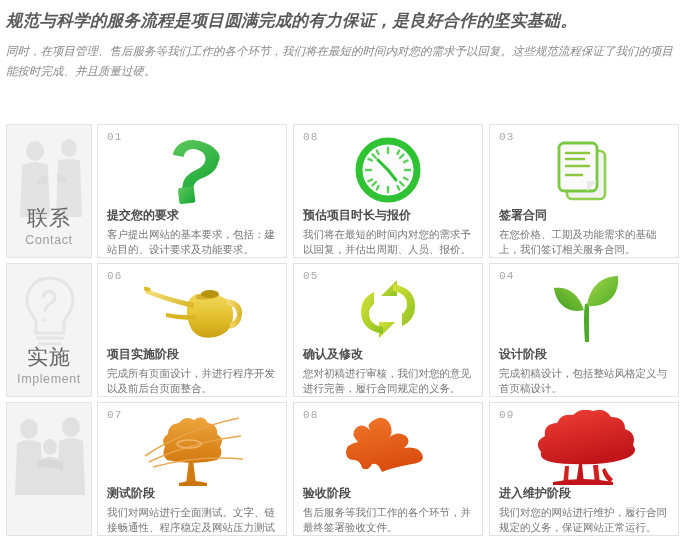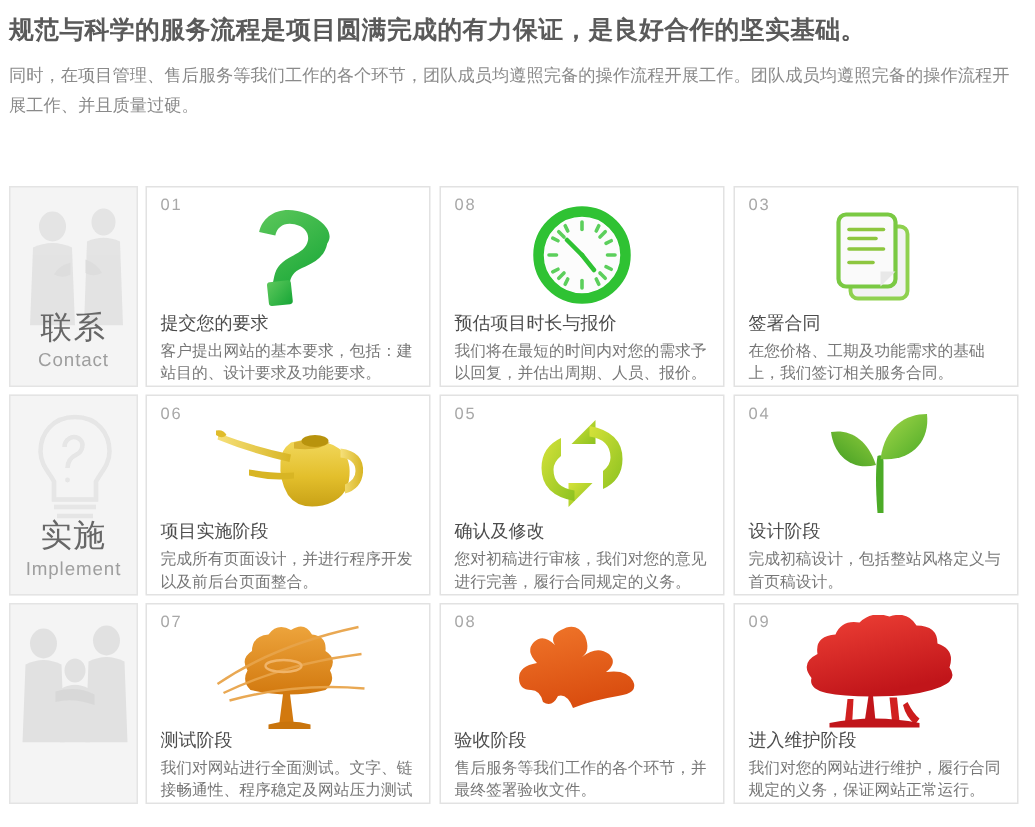--- a/index.html
+++ b/index.html
@@ -19,20 +19,21 @@
     position: relative;
     width: 690px;
     height: 551px;
     box-sizing: border-box;
     padding: 0;
   }
 
   
   .header {
     padding: 9px 6px 0 6px;
+    font-style: italic;
   }
   .headline {
     font-size: 16.5px;
     font-weight: bold;
     color: #5a5a5a;
     letter-spacing: 0.3px;
     line-height: 1.35;
     margin: 0 0 11px 0;
     white-space: nowrap;
   }
@@ -111,61 +112,61 @@
   }
   .step-card:last-child { margin-right: 0; }
 
   .step-num {
     position: absolute;
     left: 9px;
     top: 6px;
     font-size: 11px;
     color: #a8a8a8;
     letter-spacing: 1.2px;
-    font-family: Liberation Sans, sans-serif;
+    font-family: Liberation Mono, monospace;
   }
   .step-icon {
     position: absolute;
     left: 0; right: 0;
     top: 6px;
     height: 78px;
     display: flex;
     align-items: center;
     justify-content: center;
   }
   .step-icon svg { display: block; }
   .step-body {
     position: absolute;
     left: 9px;
     right: 8px;
     top: 83px;
   }
   .step-title {
     font-size: 12px;
-    font-weight: normal;
+    font-weight: bold;
     color: #4c4c4c;
     line-height: 1.3;
     margin-bottom: 3px;
     font-family: "DejaVu Sans", "Liberation Sans", sans-serif;
   }
   .step-desc {
     font-size: 10.5px;
     color: #777777;
     line-height: 1.5;
     font-family: Liberation Sans, sans-serif;
   }
 </style>
 </head>
 <body>
 
 <div class="page">
 
   <div class="header">
     <h1 class="headline">规范与科学的服务流程是项目圆满完成的有力保证，是良好合作的坚实基础。</h1>
-    <p class="subtext">同时，在项目管理、售后服务等我们工作的各个环节，团队成员均遵照完备的操作流程开展工作。团队成员均遵照完备的操作流程开展工作、并且质量过硬。</p>
+    <p class="subtext">同时，在项目管理、售后服务等我们工作的各个环节，我们将在最短的时间内对您的需求予以回复。这些规范流程保证了我们的项目能按时完成、并且质量过硬。</p>
   </div>
 
   <div class="grid">
 
     <div class="row">
 
       <div class="stage-card">
         <div class="stage-art">
           <svg width="86" height="86" viewBox="0 0 86 86">
             <g fill="#e2e2e2">

